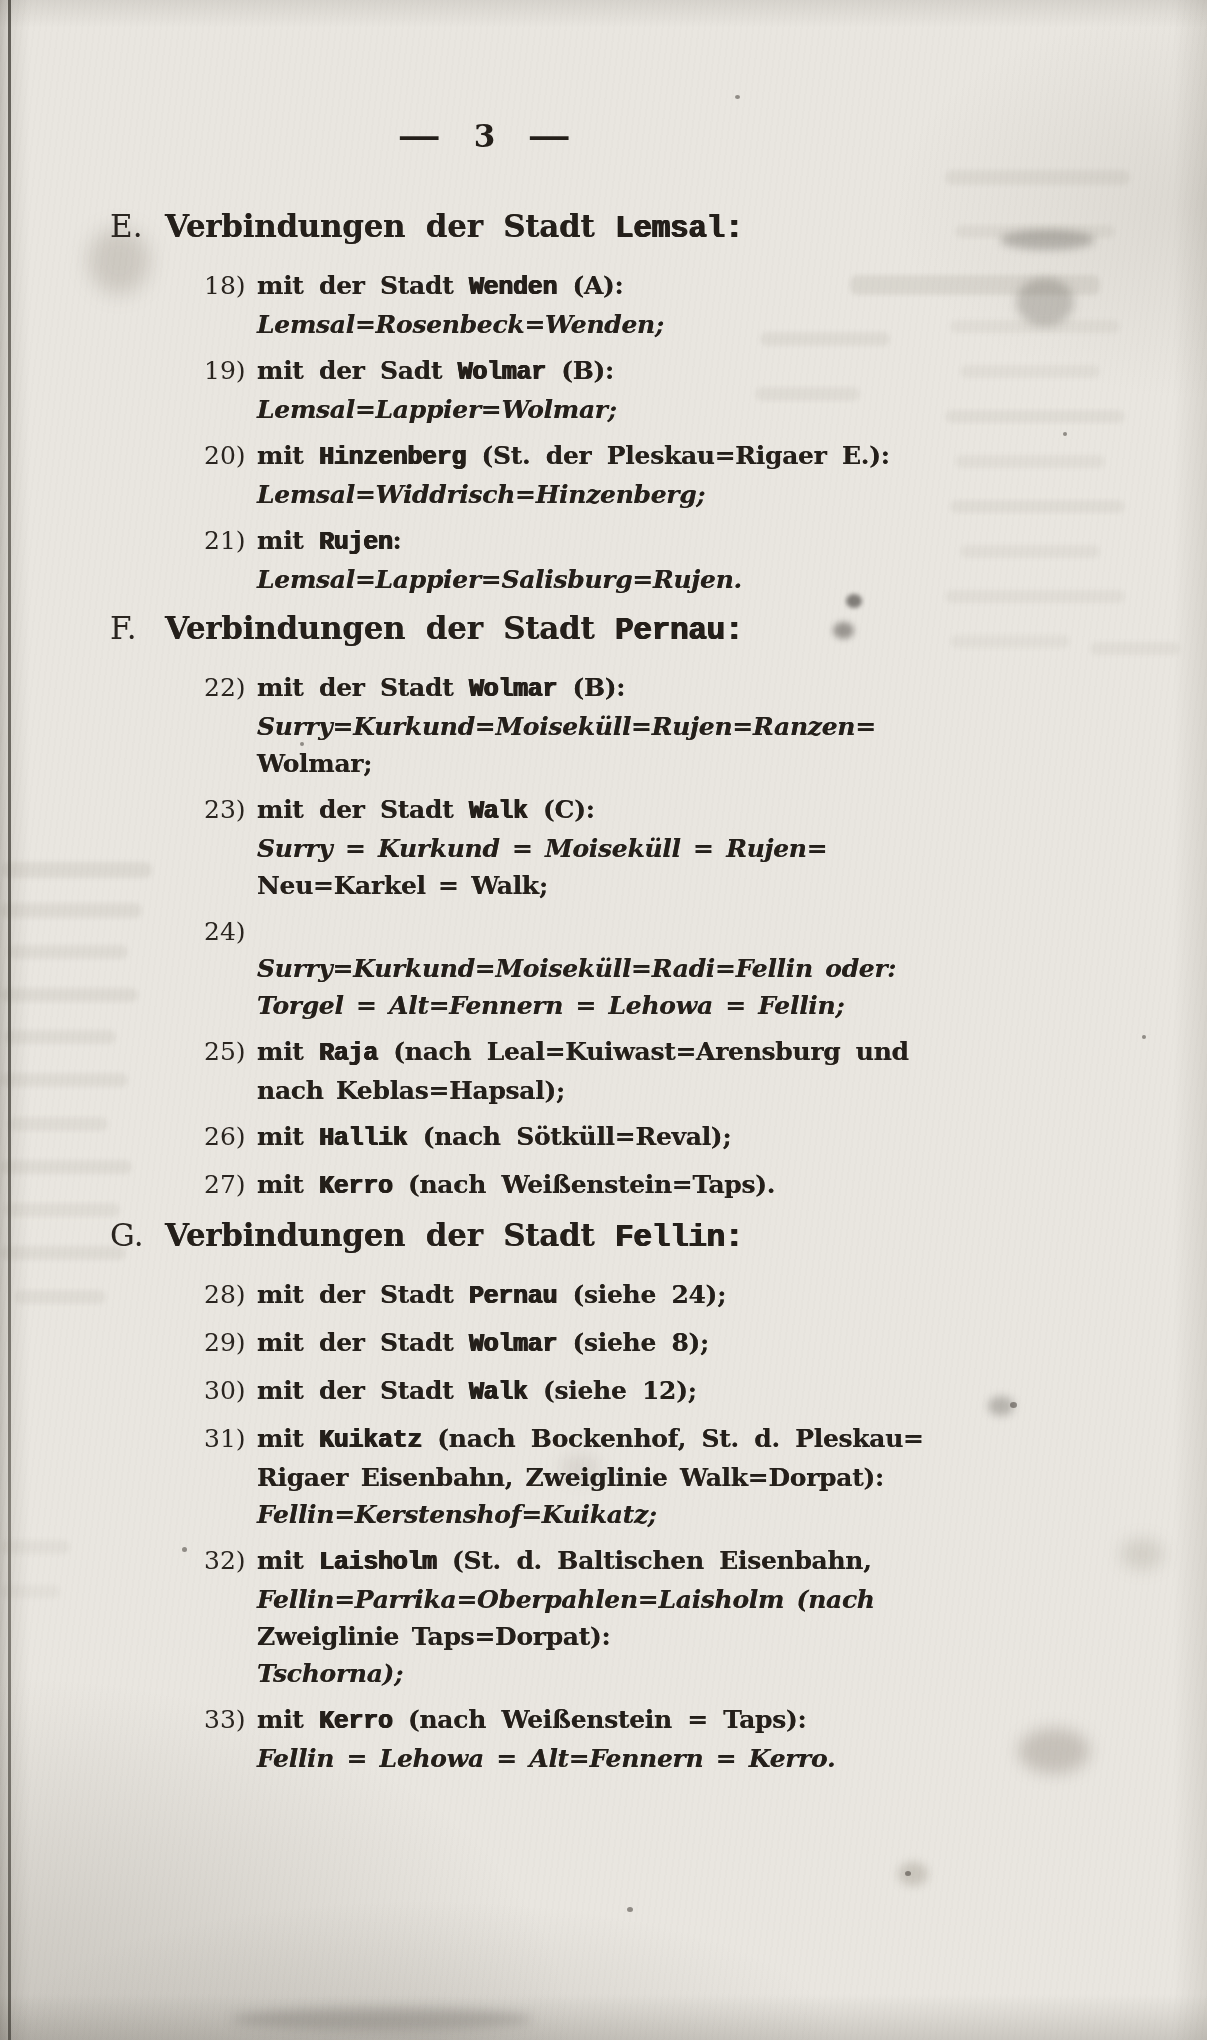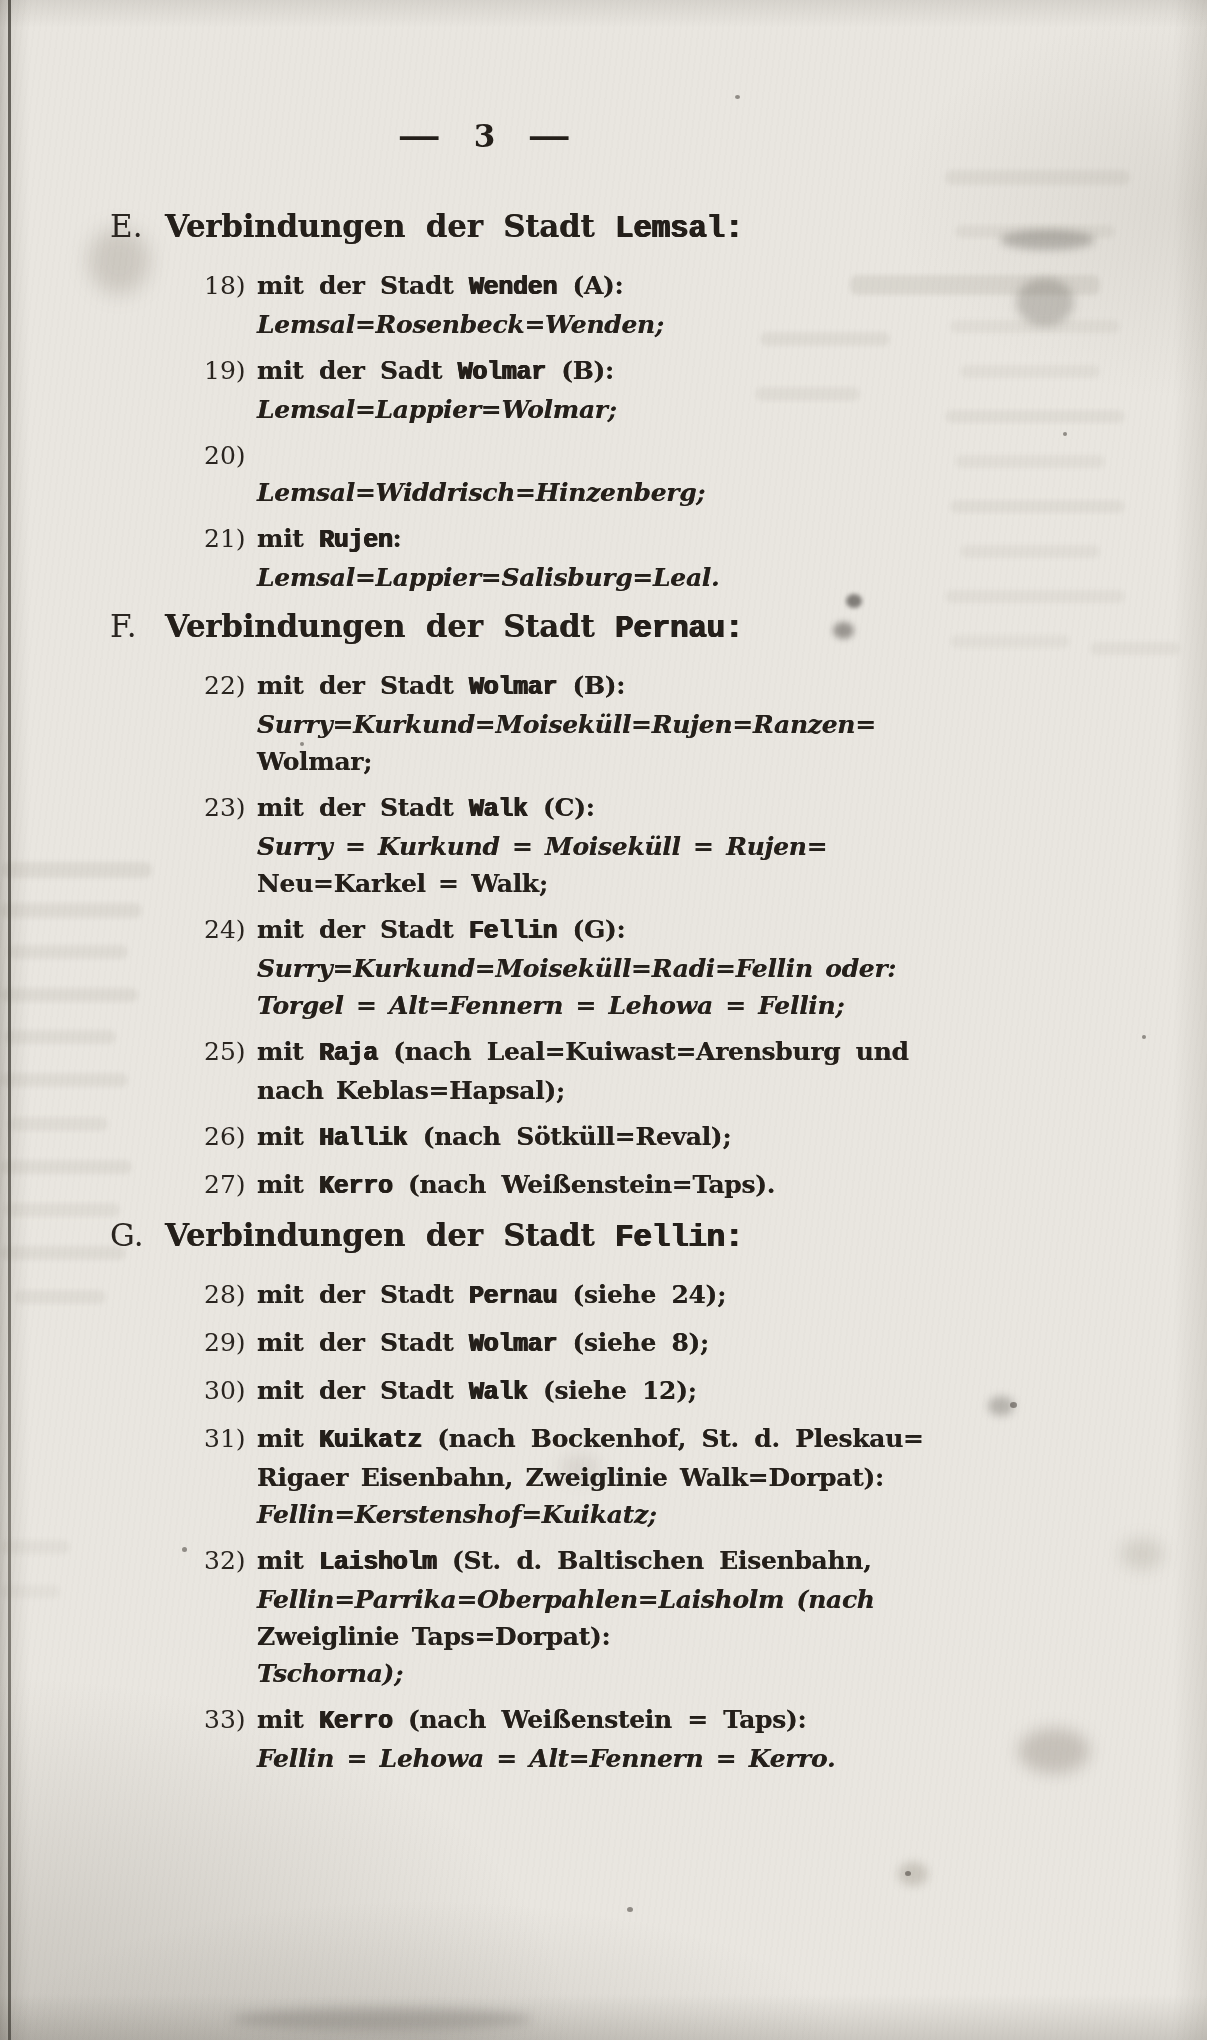--- a/index.html
+++ b/index.html
@@ -74,30 +74,31 @@
       </div>
       <div class="row r-item">
         <span class="lbl">19)</span>
         <span class="txt"><span class="seg">mit der Sadt </span><span class="seg city">Wolmar</span><span class="seg"> (B):</span></span>
       </div>
       <div class="row r-route">
         <span class="txt"><span class="seg">Lemsal=Lappier=Wolmar;</span></span>
       </div>
       <div class="row r-item">
         <span class="lbl">20)</span>
+        <span class="txt"><span class="seg">mit </span><span class="seg city">Hinzenberg</span><span class="seg"> (St. der Pleskau=Rigaer E.):</span></span>
       </div>
       <div class="row r-route">
         <span class="txt"><span class="seg">Lemsal=Widdrisch=Hinzenberg;</span></span>
       </div>
       <div class="row r-item">
         <span class="lbl">21)</span>
         <span class="txt"><span class="seg">mit </span><span class="seg city">Rujen</span><span class="seg">:</span></span>
       </div>
       <div class="row r-route">
-        <span class="txt"><span class="seg">Lemsal=Lappier=Salisburg=Leal.</span></span>
+        <span class="txt"><span class="seg">Lemsal=Lappier=Salisburg=Rujen.</span></span>
       </div>
       <div class="row r-sec">
         <span class="lbl">F.</span>
         <span class="txt"><span class="seg">Verbindungen der Stadt </span><span class="seg city">Pernau:</span></span>
       </div>
       <div class="row r-item">
         <span class="lbl">22)</span>
         <span class="txt"><span class="seg">mit der Stadt </span><span class="seg city">Wolmar</span><span class="seg"> (B):</span></span>
       </div>
       <div class="row r-route">
@@ -111,21 +112,20 @@
         <span class="txt"><span class="seg">mit der Stadt </span><span class="seg city">Walk</span><span class="seg"> (C):</span></span>
       </div>
       <div class="row r-route">
         <span class="txt"><span class="seg">Surry = Kurkund = Moiseküll = Rujen=</span></span>
       </div>
       <div class="row r-cont">
         <span class="txt"><span class="seg">Neu=Karkel = Walk;</span></span>
       </div>
       <div class="row r-item">
         <span class="lbl">24)</span>
-        <span class="txt"><span class="seg">mit der Stadt </span><span class="seg city">Fellin</span><span class="seg"> (G):</span></span>
       </div>
       <div class="row r-route">
         <span class="txt"><span class="seg">Surry=Kurkund=Moiseküll=Radi=Fellin oder:</span></span>
       </div>
       <div class="row r-route">
         <span class="txt"><span class="seg">Torgel = Alt=Fennern = Lehowa = Fellin;</span></span>
       </div>
       <div class="row r-item">
         <span class="lbl">25)</span>
         <span class="txt"><span class="seg">mit </span><span class="seg city">Raja</span><span class="seg"> (nach Leal=Kuiwast=Arensburg und</span></span>

